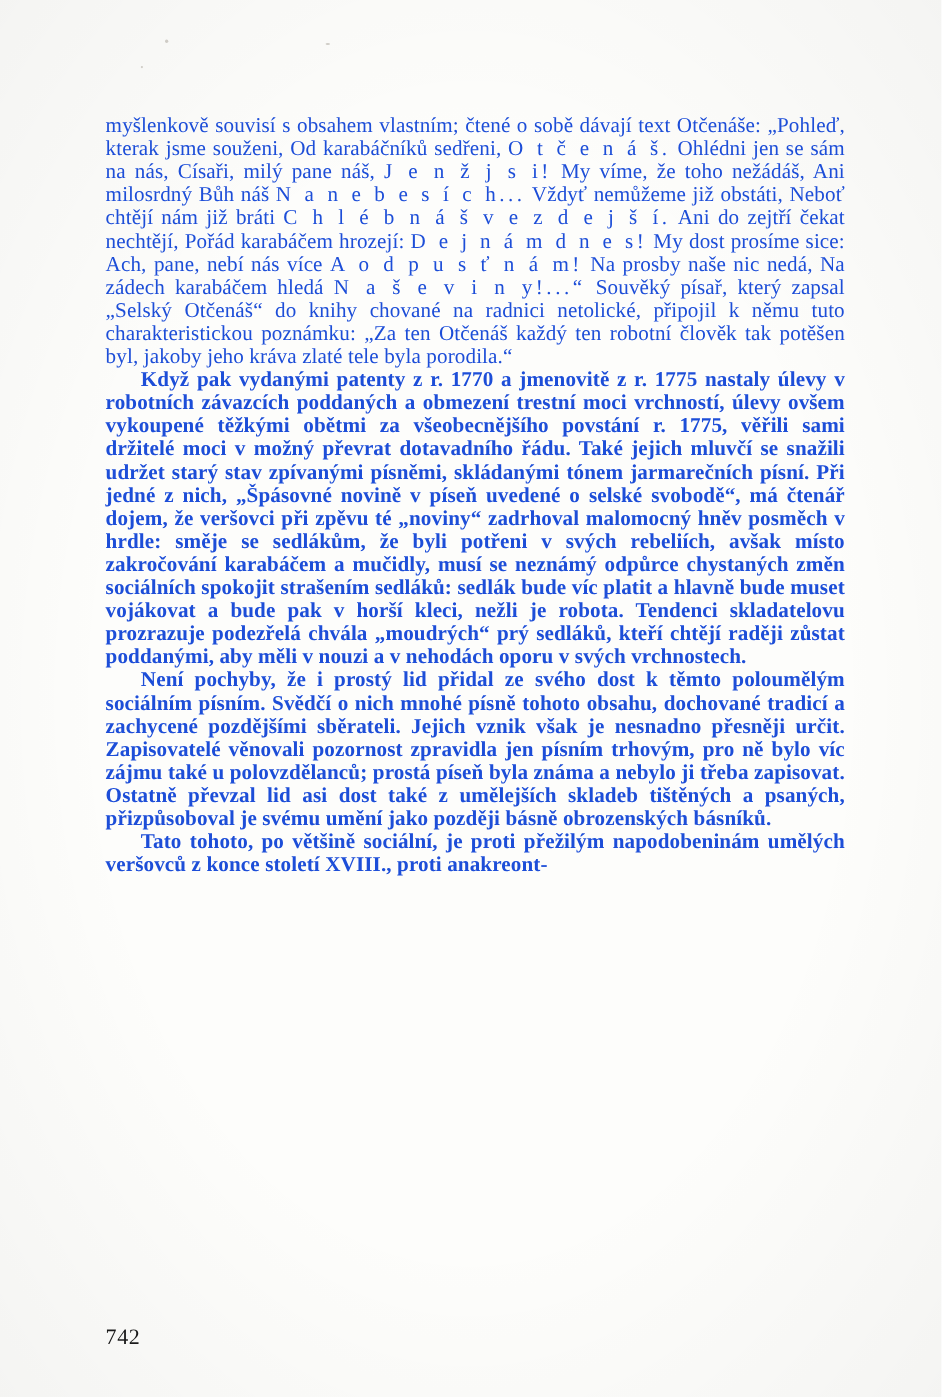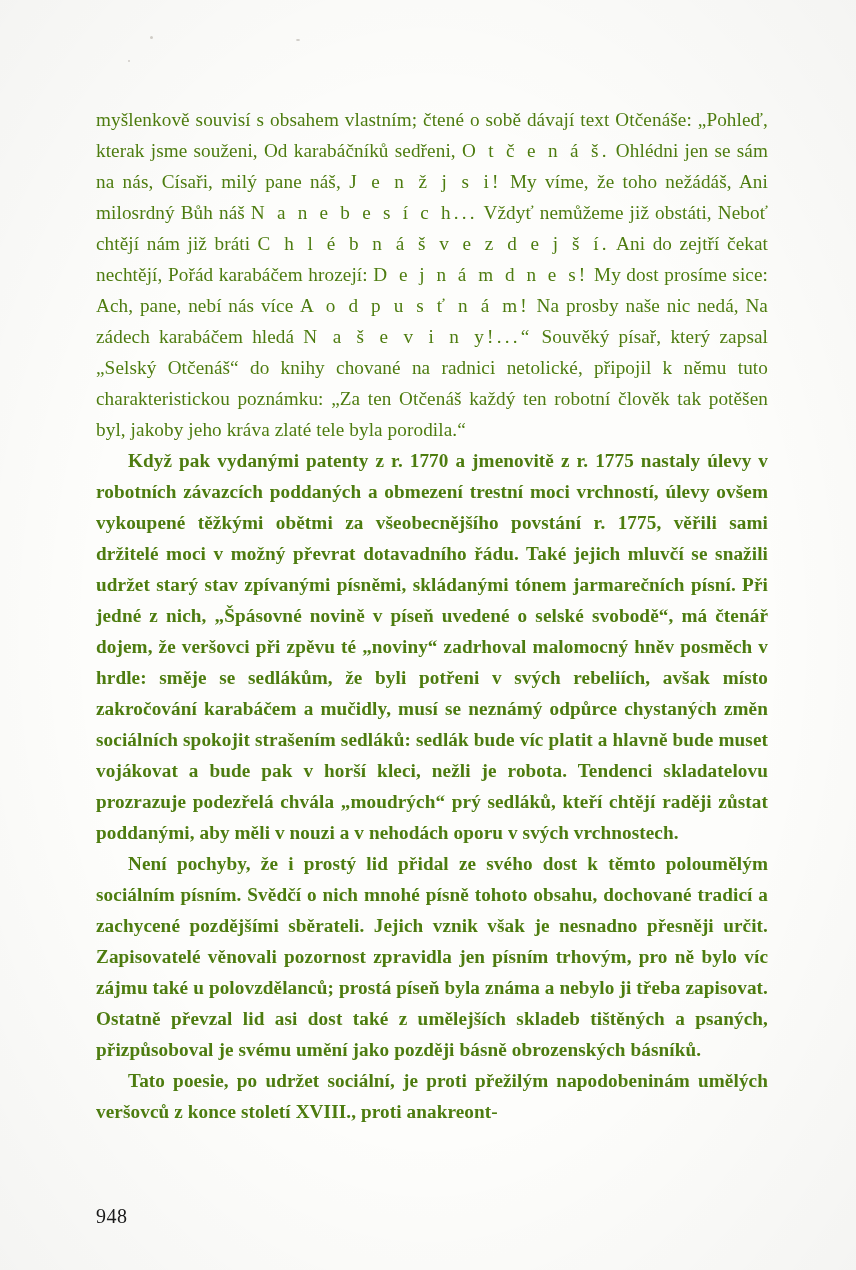--- a/index.html
+++ b/index.html
@@ -36,24 +36,24 @@
     background: #b8b4ac;
     border-radius: 50%;
     opacity: 0.65;
   }
   .text-block {
     position: absolute;
     left: 96px;
     top: 104px;
     width: 672px;
     font-size: 19.2px;
-    line-height: 31px;
+    line-height: 21px;
     text-align: justify;
     text-justify: inter-word;
-    color: #4d7c0f;
+    color: #1d4ed8;
     letter-spacing: 0.1px;
   }
   .para {
     margin: 0;
     text-indent: 0;
   }
   .para.indent {
     text-indent: 32px;
     font-weight: bold;
   }
@@ -76,17 +76,17 @@
 
   <div class="speck" style="left:150px;top:36px;width:3px;height:3px;"></div>
   <div class="speck" style="left:296px;top:39px;width:4px;height:2px;"></div>
   <div class="speck" style="left:128px;top:60px;width:2px;height:2px;"></div>
   <div class="speck" style="left:700px;top:700px;width:2px;height:2px;"></div>
 
   <div class="text-block" id="body">
       <p class="para"><span>myšlenkově souvisí s obsahem vlastním; čtené o sobě dávají text Otčenáše: „Pohleď, kterak jsme souženi, Od karabáčníků sedřeni, </span><span class="sp">O t č e n á š.</span><span> Ohlédni jen se sám na nás, Císaři, milý pane náš, </span><span class="sp">J e n ž   j s i!</span><span> My víme, že toho nežádáš, Ani milosrdný Bůh náš </span><span class="sp">N a  n e b e s í c h...</span><span> Vždyť nemůžeme již obstáti, Neboť chtějí nám již bráti </span><span class="sp">C h l é b  n á š  v e z d e j š í.</span><span> Ani do zejtří čekat nechtějí, Pořád karabáčem hrozejí: </span><span class="sp">D e j  n á m   d n e s!</span><span> My dost prosíme sice: Ach, pane, nebí nás více </span><span class="sp">A o d p u s ť  n á m!</span><span> Na prosby naše nic nedá, Na zádech karabáčem hledá </span><span class="sp">N a š e  v i n y!...“</span><span> Souvěký písař, který zapsal „Selský Otčenáš“ do knihy chované na radnici netolické, připojil k němu tuto charakteristickou poznámku: „Za ten Otčenáš každý ten robotní člověk tak potěšen byl, jakoby jeho kráva zlaté tele byla porodila.“</span></p>
       <p class="para indent"><span>Když pak vydanými patenty z r. 1770 a jmenovitě z r. 1775 nastaly úlevy v robotních závazcích poddaných a obmezení trestní moci vrchností, úlevy ovšem vykoupené těžkými obětmi za všeobecnějšího povstání r. 1775, věřili sami držitelé moci v možný převrat dotavadního řádu. Také jejich mluvčí se snažili udržet starý stav zpívanými písněmi, skládanými tónem jarmarečních písní. Při jedné z nich, „Špásovné novině v píseň uvedené o selské svobodě“, má čtenář dojem, že veršovci při zpěvu té „noviny“ zadrhoval malomocný hněv posměch v hrdle: směje se sedlákům, že byli potřeni v svých rebeliích, avšak místo zakročování karabáčem a mučidly, musí se neznámý odpůrce chystaných změn sociálních spokojit strašením sedláků: sedlák bude víc platit a hlavně bude muset vojákovat a bude pak v horší kleci, nežli je robota. Tendenci skladatelovu prozrazuje podezřelá chvála „moudrých“ prý sedláků, kteří chtějí raději zůstat poddanými, aby měli v nouzi a v nehodách oporu v svých vrchnostech.</span></p>
       <p class="para indent"><span>Není pochyby, že i prostý lid přidal ze svého dost k těmto poloumělým sociálním písním. Svědčí o nich mnohé písně tohoto obsahu, dochované tradicí a zachycené pozdějšími sběrateli. Jejich vznik však je nesnadno přesněji určit. Zapisovatelé věnovali pozornost zpravidla jen písním trhovým, pro ně bylo víc zájmu také u polovzdělanců; prostá píseň byla známa a nebylo ji třeba zapisovat. Ostatně převzal lid asi dost také z umělejších skladeb tištěných a psaných, přizpůsoboval je svému umění jako později básně obrozenských básníků.</span></p>
-      <p class="para indent"><span>Tato poesie, po udržet sociální, je proti přežilým napodobeninám umělých veršovců z konce století XVIII., proti anakreont-</span></p>
+      <p class="para indent"><span>Tato tohoto, po většině sociální, je proti přežilým napodobeninám umělých veršovců z konce století XVIII., proti anakreont-</span></p>
     </div>
 
-  <div class="folio">948</div>
+  <div class="folio">742</div>
 </div>
 
 </body></html>

